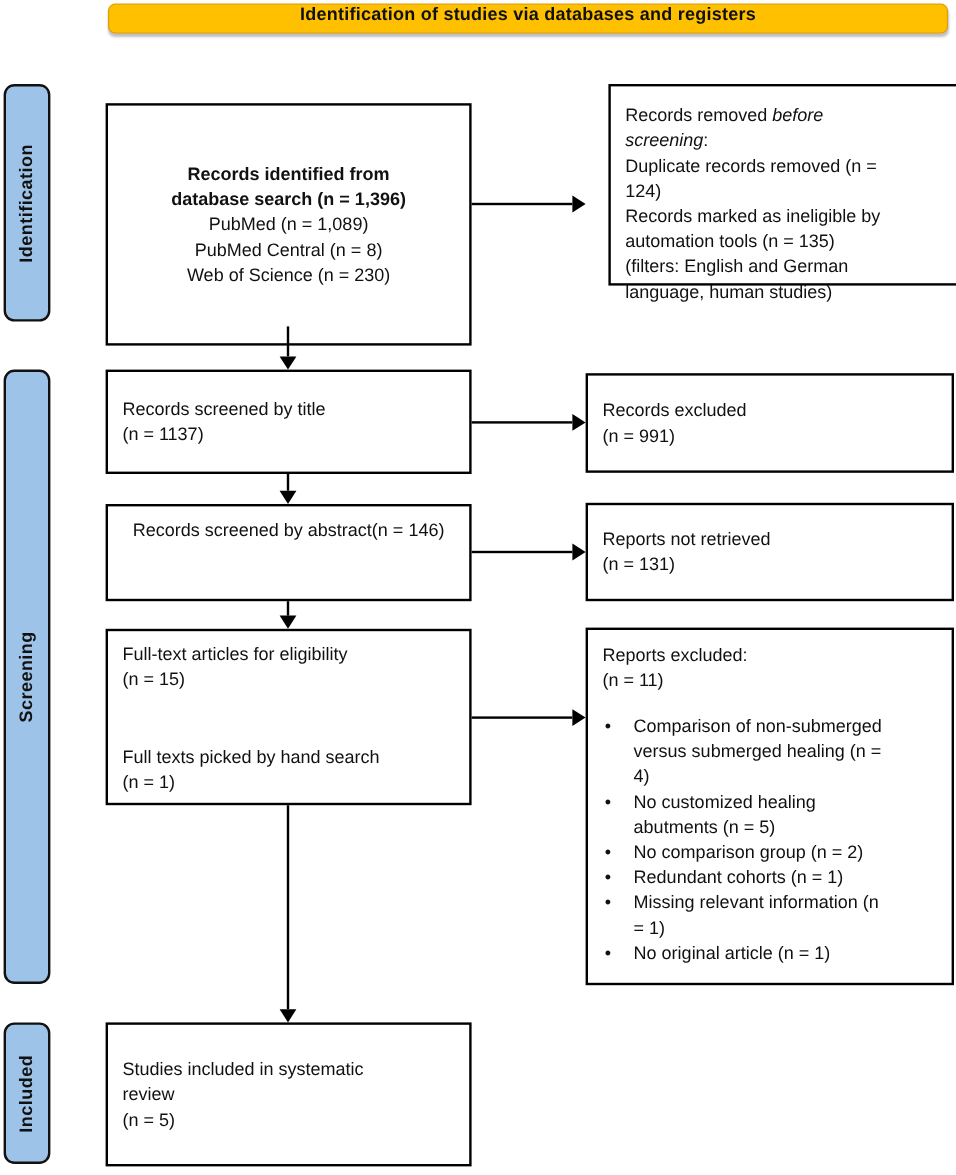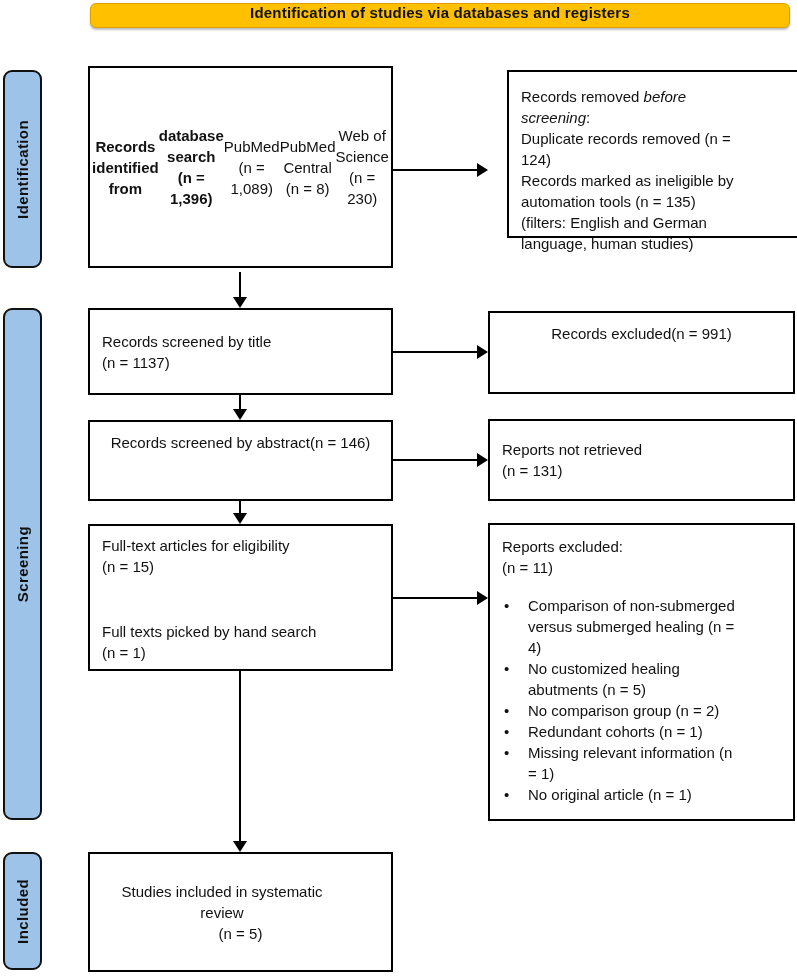--- a/index.html
+++ b/index.html
@@ -30,42 +30,42 @@
   }
   .stage-identification { top:70px; height:198px; }
   .stage-screening { top:308px; height:512px; }
   .stage-included { top:852px; height:118px; }
 
   
   .box {
     position:absolute; background:#fff; border:2px solid #000;
     font-size:15px; line-height:21px; padding:10px 12px;
   }
-  .box-records-identified { left:88px; top:66px; width:305px; height:202px;
-    display:flex; align-items:center; justify-content:center;
+  .box-records-identified { left:88px; top:86px; width:305px; height:202px;
+    display:flex; flex-direction:column; align-items:center; justify-content:center;
     text-align:center; }
   .box-records-identified .bold { font-weight:bold; }
   .box-removed { left:507px; top:70px; width:307px; height:168px; padding-top:14px; }
   .box-removed .inner { width:237px; }
   .box-screen-title { left:88px; top:308px; width:305px; height:87px;
     display:flex; flex-direction:column; justify-content:center; }
   .box-excluded { left:488px; top:311px; width:307px; height:83px;
-    display:flex; flex-direction:row; justify-content:center; }
+    display:flex; flex-direction:column; justify-content:center; }
   .box-screen-abstract { left:88px; top:420px; width:305px; height:81px;
     display:flex; flex-direction:row; justify-content:center; }
   .box-not-retrieved { left:488px; top:419px; width:307px; height:82px;
     display:flex; flex-direction:column; justify-content:center; }
   .box-fulltext { left:88px; top:524px; width:305px; height:147px; padding-top:9px; }
   .box-fulltext .block2 { margin-top:44px; }
   .box-reports-excluded { left:488px; top:523px; width:307px; height:298px; padding-top:11px; }
   .box-reports-excluded ul { list-style:none; margin-top:17px; }
   .box-reports-excluded li { position:relative; padding-left:26px; width:236px; }
   .box-reports-excluded li::before { content:"\2022"; position:absolute; left:2px; }
   .box-studies-included { left:88px; top:852px; width:305px; height:120px;
-    display:flex; flex-direction:column; justify-content:center;text-align:center; }
+    display:flex; flex-direction:column; justify-content:center; }
   .box-studies-included .wrap-narrow { max-width:240px; }
 
   
   .v-line { position:absolute; width:2px; background:#000; left:239px; }
   .v-head { position:absolute; width:0; height:0; left:233px;
     border-left:7px solid transparent; border-right:7px solid transparent;
     border-top:11px solid #000; }
   .h-line { position:absolute; height:2px; background:#000; left:393px; width:84px; }
   .h-head { position:absolute; width:0; height:0; left:477px;
     border-top:7px solid transparent; border-bottom:7px solid transparent;

